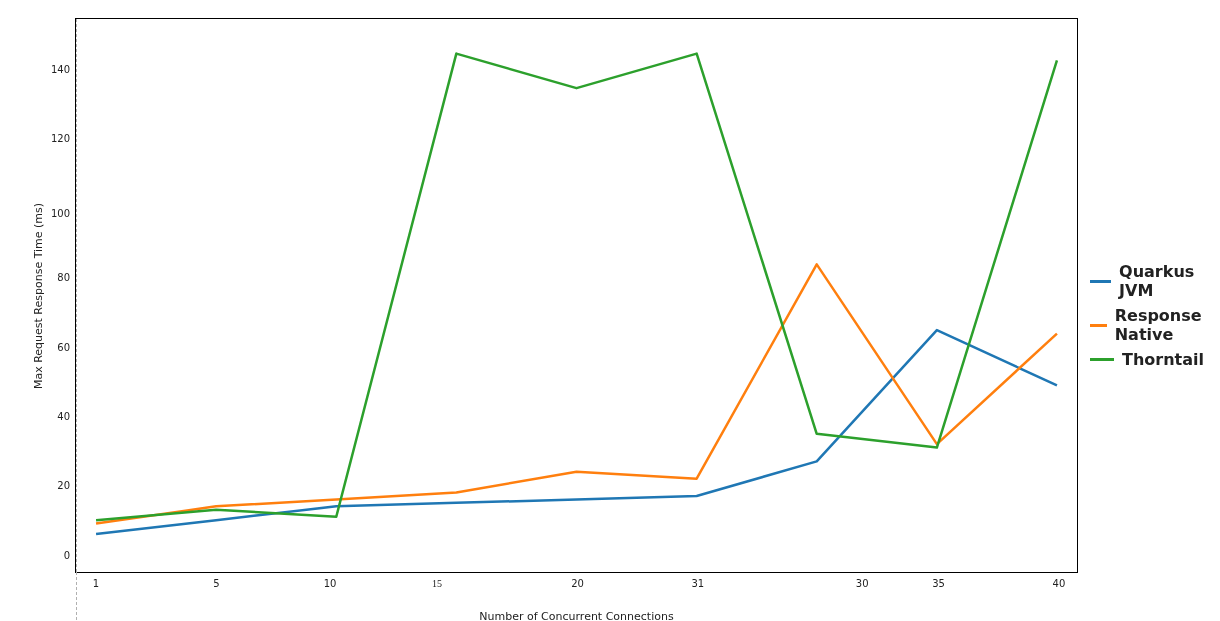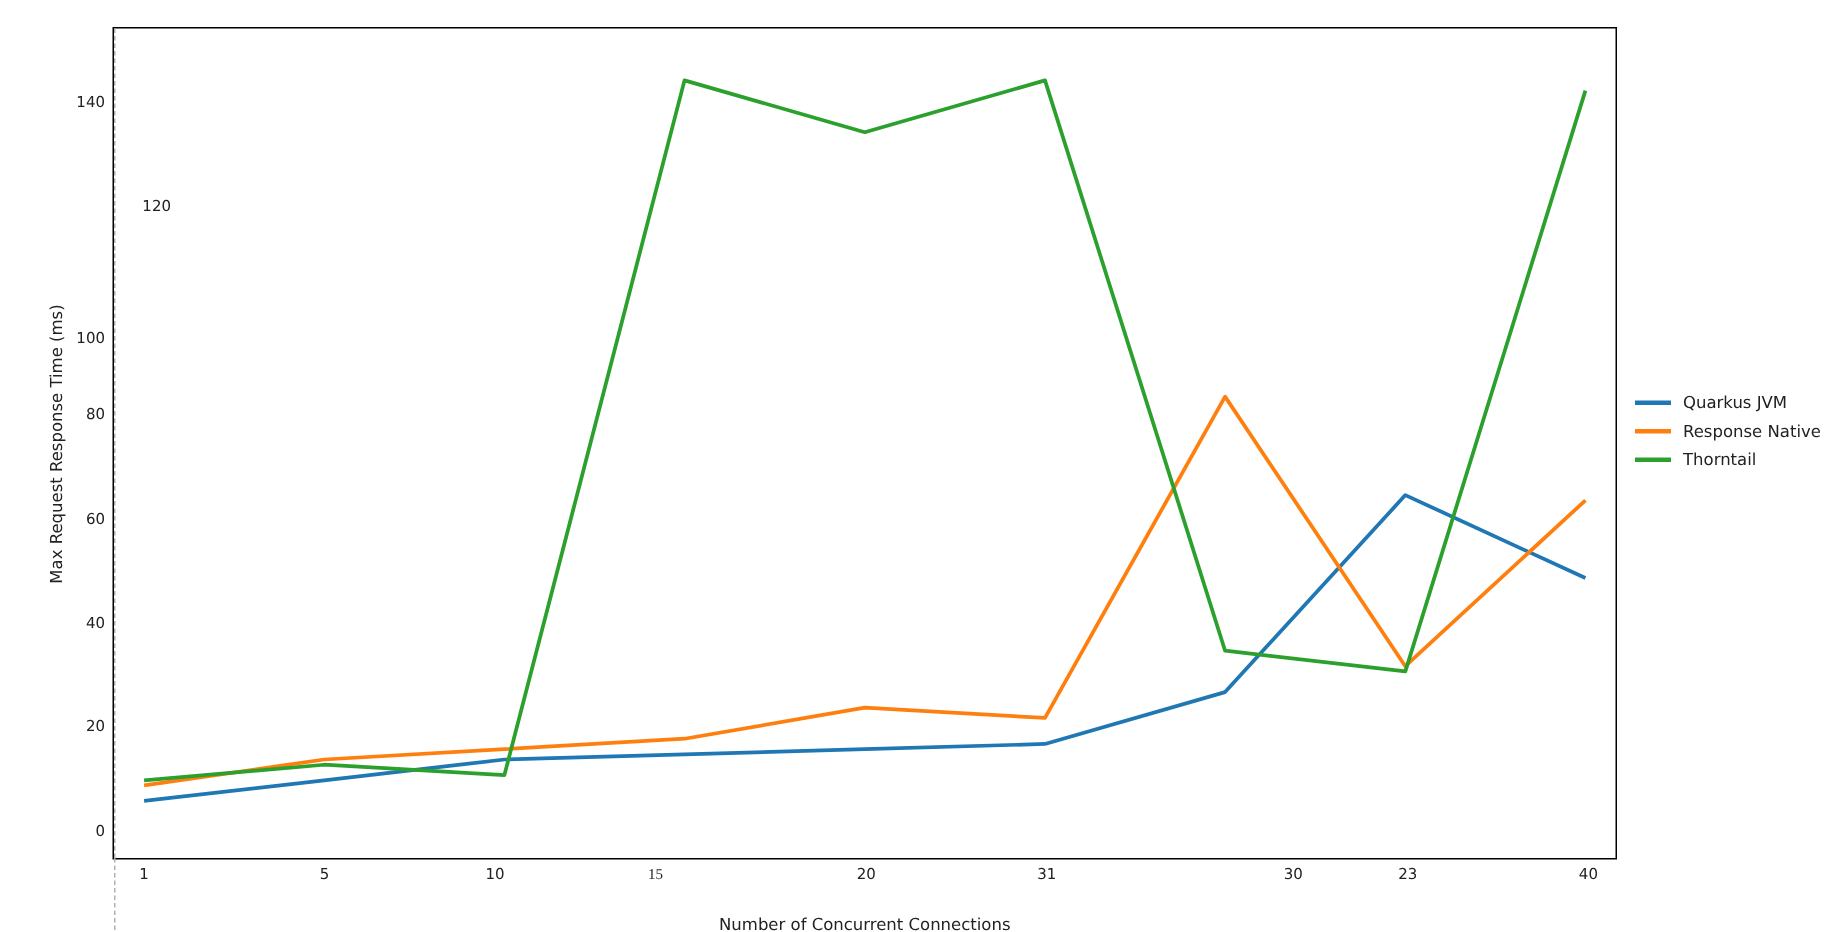--- a/index.html
+++ b/index.html
@@ -52,21 +52,22 @@
     position: absolute;
     left: -38px;
     top: 50%;
     transform: translate(-50%, -50%) rotate(-90deg);
     transform-origin: center;
     font-size: 11px;
     white-space: nowrap;
   }
   .legend {
     position: absolute;
-    font-size: 11px;
+    font-size: 16px;
+    font-weight: bold;
   }
   .legend-entry {
     display: flex;
     align-items: center;
     margin-bottom: 6px;
   }
   .legend-swatch {
     width: 24px;
     height: 0;
     border-top-width: 3px;
@@ -94,29 +95,29 @@
     <div class="axis-label-y">Max Request Response Time (ms)</div>
   <div class="grid-vline" style="left: 20.06px;"></div>
       <div class="tick-label-x" style="left: 20.06px;">1</div>
       <div class="grid-vline" style="left: 140.42px;"></div>
       <div class="tick-label-x" style="left: 140.42px;">5</div>
       <div class="tick-label-x" style="left: 254px;">10</div>
       <div class="tick-label-x" style="left: 361px; font-family: Liberation Serif, serif;">15</div>
       <div class="tick-label-x" style="left: 501.5px;">20</div>
       <div class="tick-label-x" style="left: 621.86px;">31</div>
       <div class="tick-label-x" style="left: 742.22px; margin-left: 44px;">30</div>
-      <div class="tick-label-x" style="left: 862.58px;">23</div>
+      <div class="tick-label-x" style="left: 862.58px;">35</div>
       <div class="tick-label-x" style="left: 982.94px;">40</div>
       <div class="tick-label-y" style="bottom: 17.3438px;">0</div>
       <div class="tick-label-y" style="bottom: 86.7188px;">20</div>
       <div class="tick-label-y" style="bottom: 156.094px;">40</div>
       <div class="tick-label-y" style="bottom: 225.469px;">60</div>
       <div class="tick-label-y" style="bottom: 294.844px;">80</div>
-      <div class="tick-label-y" style="bottom: 346px;">100</div>
-      <div class="tick-label-y" style="bottom: 433.594px; margin-left: 44px;">120</div>
+      <div class="tick-label-y" style="bottom: 359px;">100</div>
+      <div class="tick-label-y" style="bottom: 433.594px;">120</div>
       <div class="tick-label-y" style="bottom: 502.969px; margin-top: 40px;">140</div>
     </div>
   <div class="legend" id="legend" style="left: 1090px; top: 262px;">
       <div class="legend-entry">
         <div class="legend-swatch" style="border-top-color: rgb(31, 119, 180);"></div>
         <span>Quarkus JVM</span>
       </div>
       <div class="legend-entry">
         <div class="legend-swatch" style="border-top-color: rgb(255, 127, 14);"></div>
         <span>Response Native</span>

